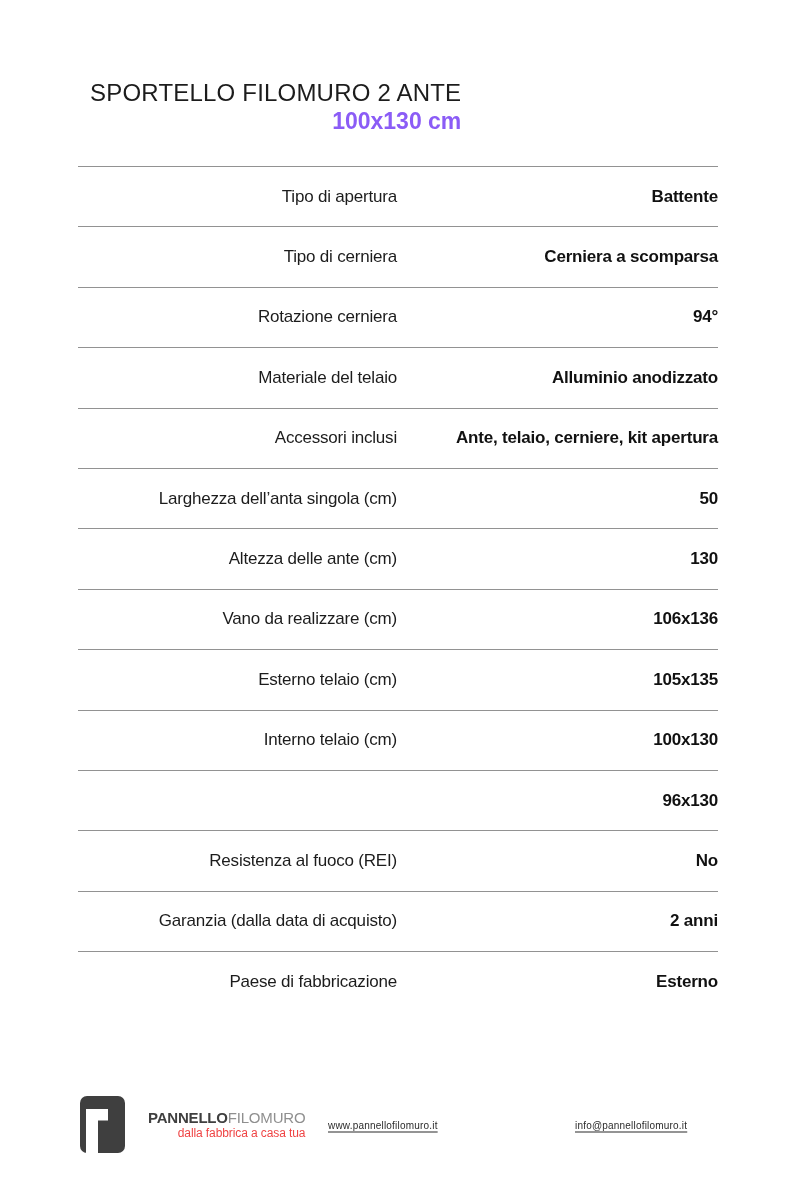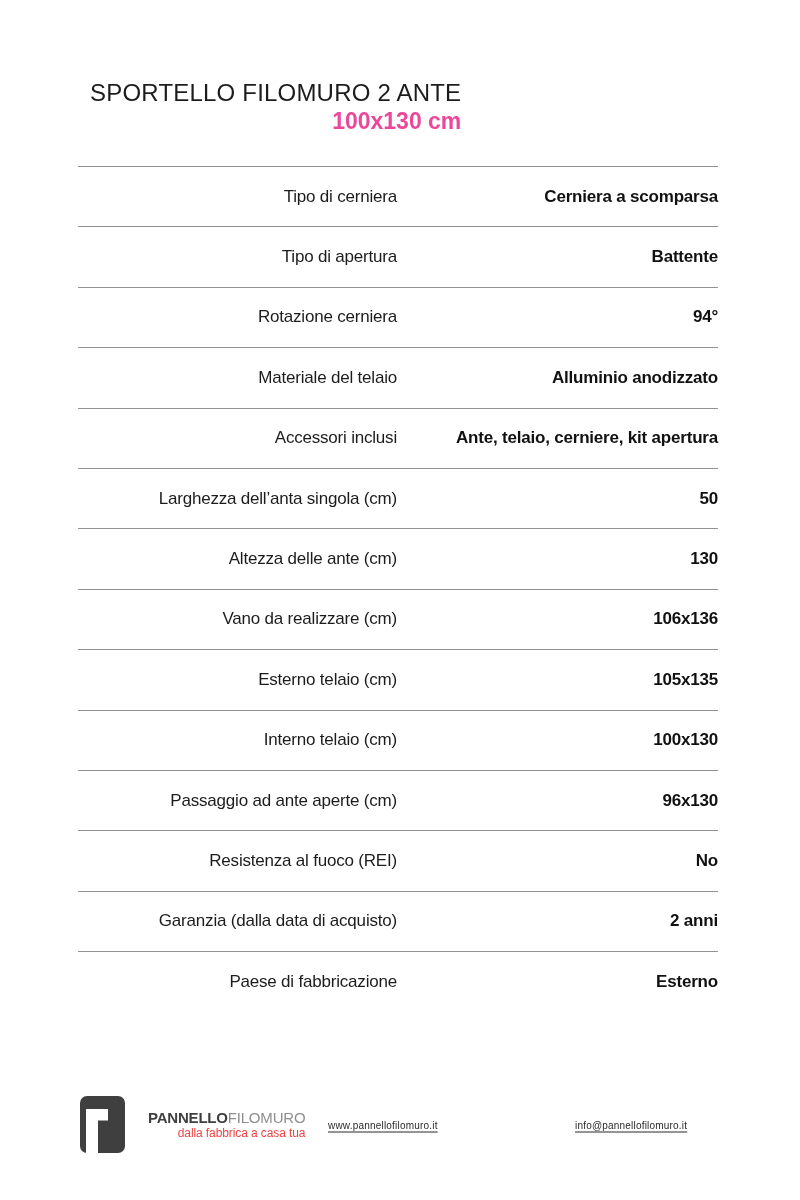--- a/index.html
+++ b/index.html
@@ -28,21 +28,21 @@
   .title-line1 {
     font-size: 24px;
     font-weight: 400;
     letter-spacing: 0.2px;
     color: #1c1c1c;
     line-height: 29px;
   }
   .title-line2 {
     font-size: 23px;
     font-weight: 700;
-    color: #ec4899;
+    color: #8b5cf6;
     line-height: 29px;
   }
 
   
   .spec-table {
     position: absolute;
     left: 78px;
     top: 166px;
     width: 640px;
   }
@@ -121,28 +121,28 @@
 
 <div class="page">
 
   <div class="title-block">
     <div class="title-line1">SPORTELLO FILOMURO 2 ANTE</div>
     <div class="title-line2">100x130 cm</div>
   </div>
 
   <div class="spec-table">
       <div class="spec-row">
+        <div class="spec-label">Tipo di apertura</div>
+        <div class="spec-value">Battente</div>
+      </div>
+      <div class="spec-row">
         <div class="spec-label">Tipo di cerniera</div>
         <div class="spec-value">Cerniera a scomparsa</div>
       </div>
       <div class="spec-row">
-        <div class="spec-label">Tipo di apertura</div>
-        <div class="spec-value">Battente</div>
-      </div>
-      <div class="spec-row">
         <div class="spec-label">Rotazione cerniera</div>
         <div class="spec-value">94°</div>
       </div>
       <div class="spec-row">
         <div class="spec-label">Materiale del telaio</div>
         <div class="spec-value">Alluminio anodizzato</div>
       </div>
       <div class="spec-row">
         <div class="spec-label">Accessori inclusi</div>
         <div class="spec-value">Ante, telaio, cerniere, kit apertura</div>
@@ -161,21 +161,20 @@
       </div>
       <div class="spec-row">
         <div class="spec-label">Esterno telaio (cm)</div>
         <div class="spec-value">105x135</div>
       </div>
       <div class="spec-row">
         <div class="spec-label">Interno telaio (cm)</div>
         <div class="spec-value">100x130</div>
       </div>
       <div class="spec-row">
-        <div class="spec-label">Passaggio ad ante aperte (cm)</div>
         <div class="spec-value">96x130</div>
       </div>
       <div class="spec-row">
         <div class="spec-label">Resistenza al fuoco (REI)</div>
         <div class="spec-value">No</div>
       </div>
       <div class="spec-row">
         <div class="spec-label">Garanzia (dalla data di acquisto)</div>
         <div class="spec-value">2 anni</div>
       </div>

